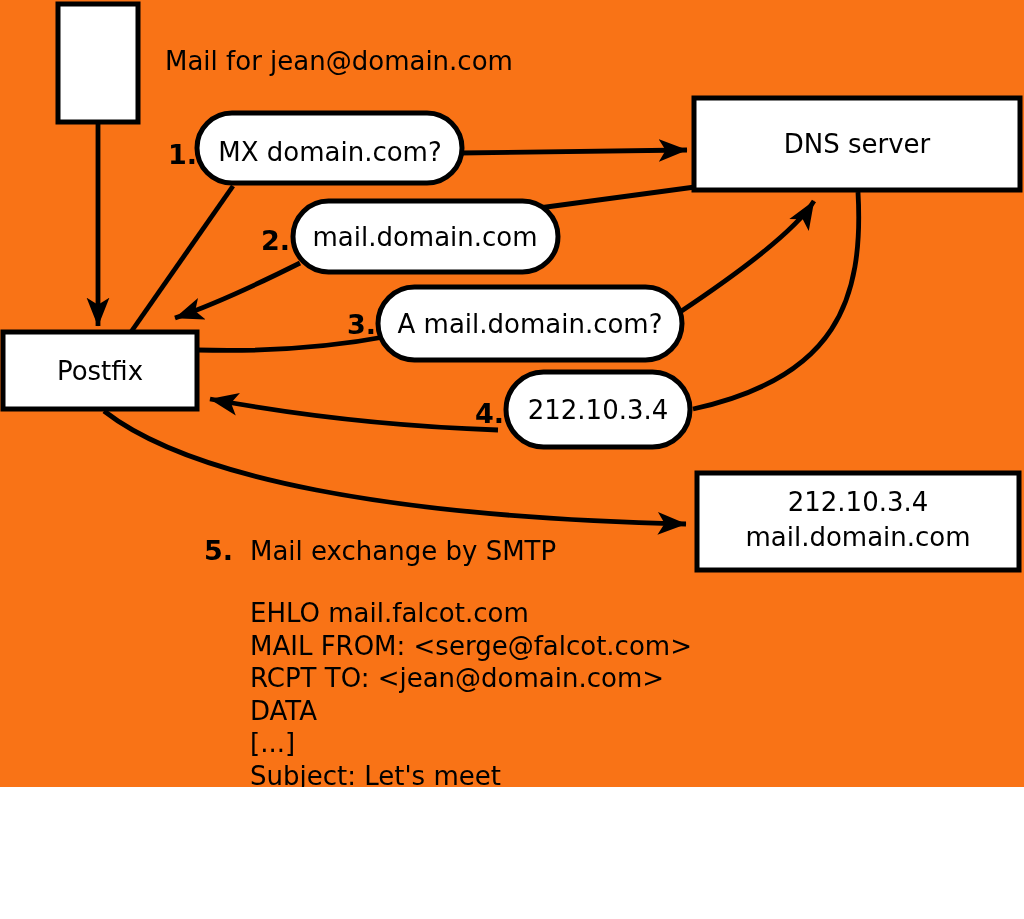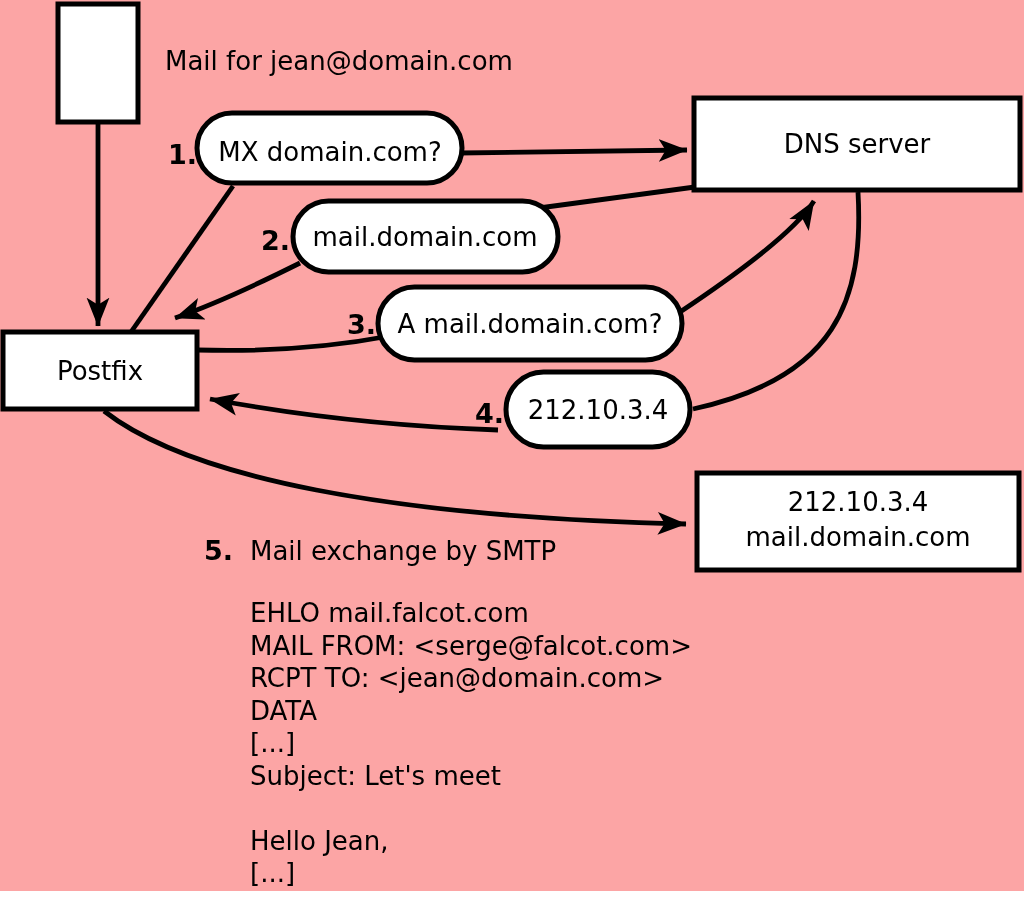--- a/index.html
+++ b/index.html
@@ -3,22 +3,22 @@
 <meta charset="utf-8">
 <style>
   html, body {
     margin: 0;
     padding: 0;
     background: #ffffff;
   }
   .stage {
     position: relative;
     width: 1024px;
-    height: 891px;
-    background: #fca5a5;
+    height: 787px;
+    background: #f97316;
     overflow: hidden;
     font-family: "DejaVu Sans", "Liberation Sans", sans-serif;
     color: #000000;
   }
   svg.diagram {
     position: absolute;
     left: 0;
     top: 0;
   }
   svg .shape {

